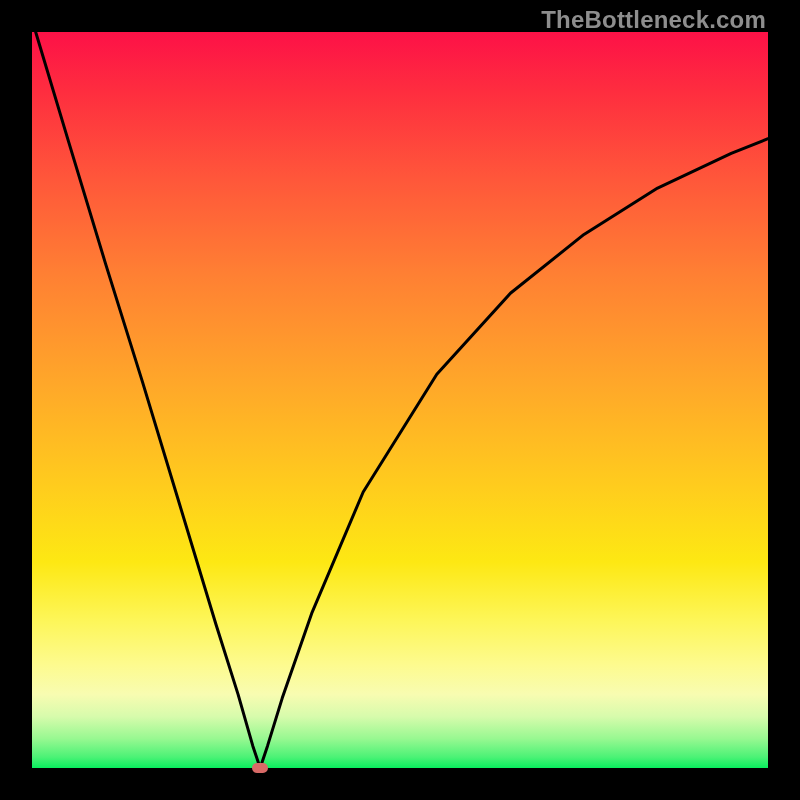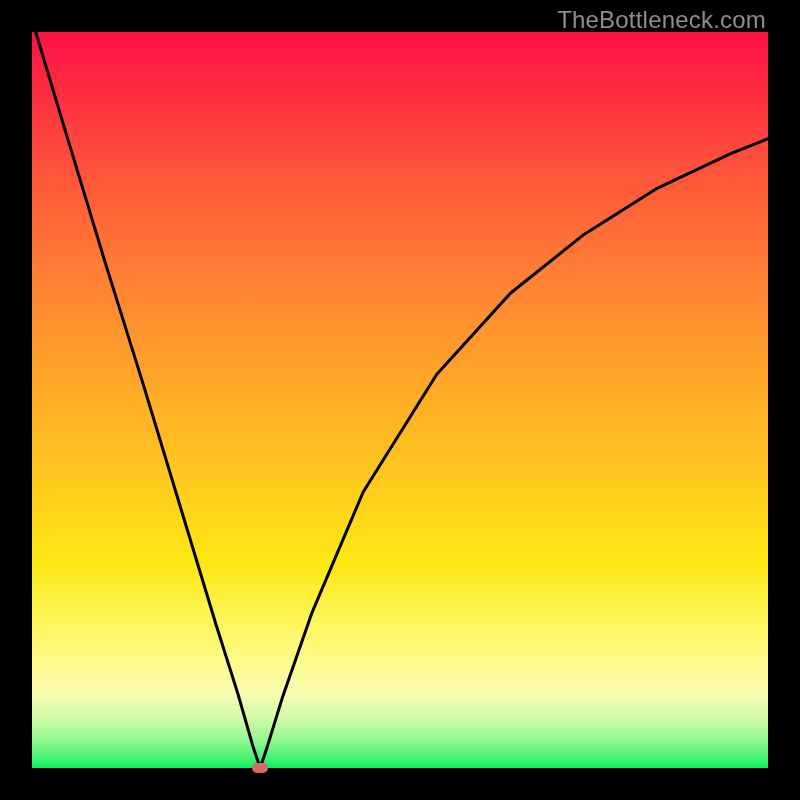--- a/index.html
+++ b/index.html
@@ -42,21 +42,21 @@
       #4cf276 98.5%,
       #09ee5e 100%
     );
   }
   .attribution {
     position: absolute;
     top: 6px;
     right: 34px;
     font-family: Arial, Helvetica, sans-serif;
     font-size: 24px;
-    font-weight: 400;
+    font-weight: 700;
     color: #8e8e8e;
     letter-spacing: 0.2px;
   }
   svg.curve {
     position: absolute;
     left: 0;
     top: 0;
     width: 736px;
     height: 736px;
   }

